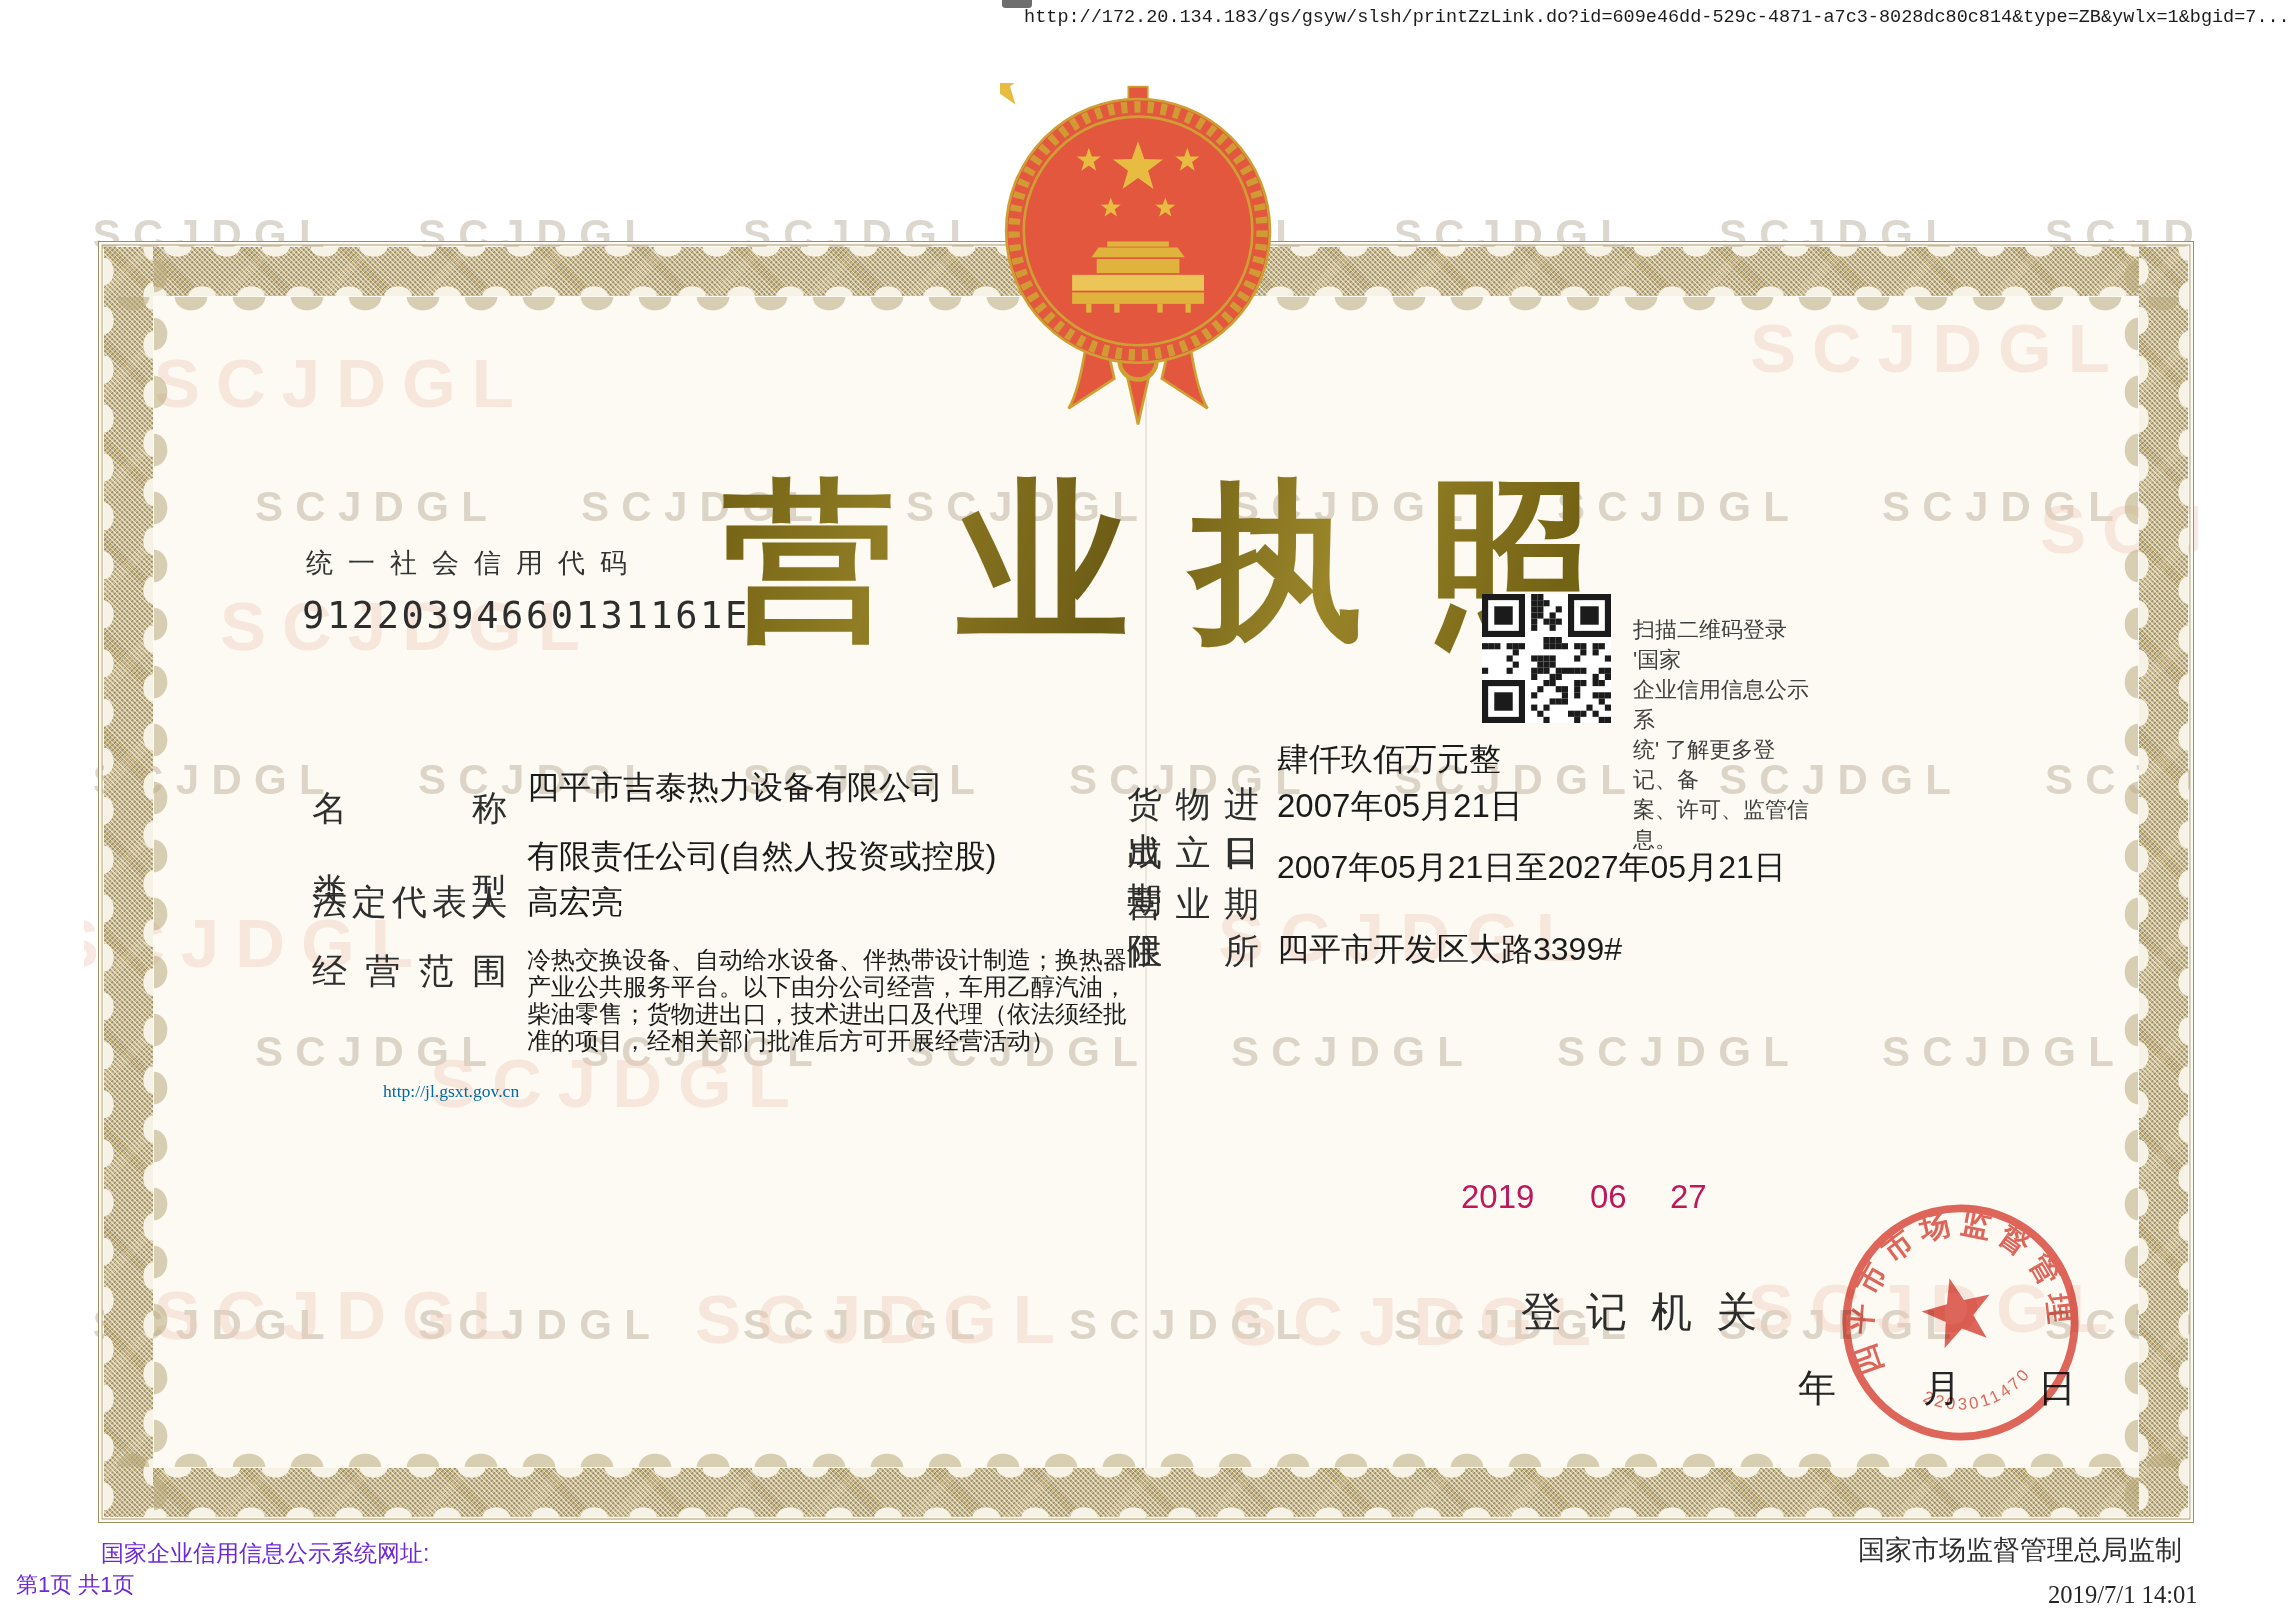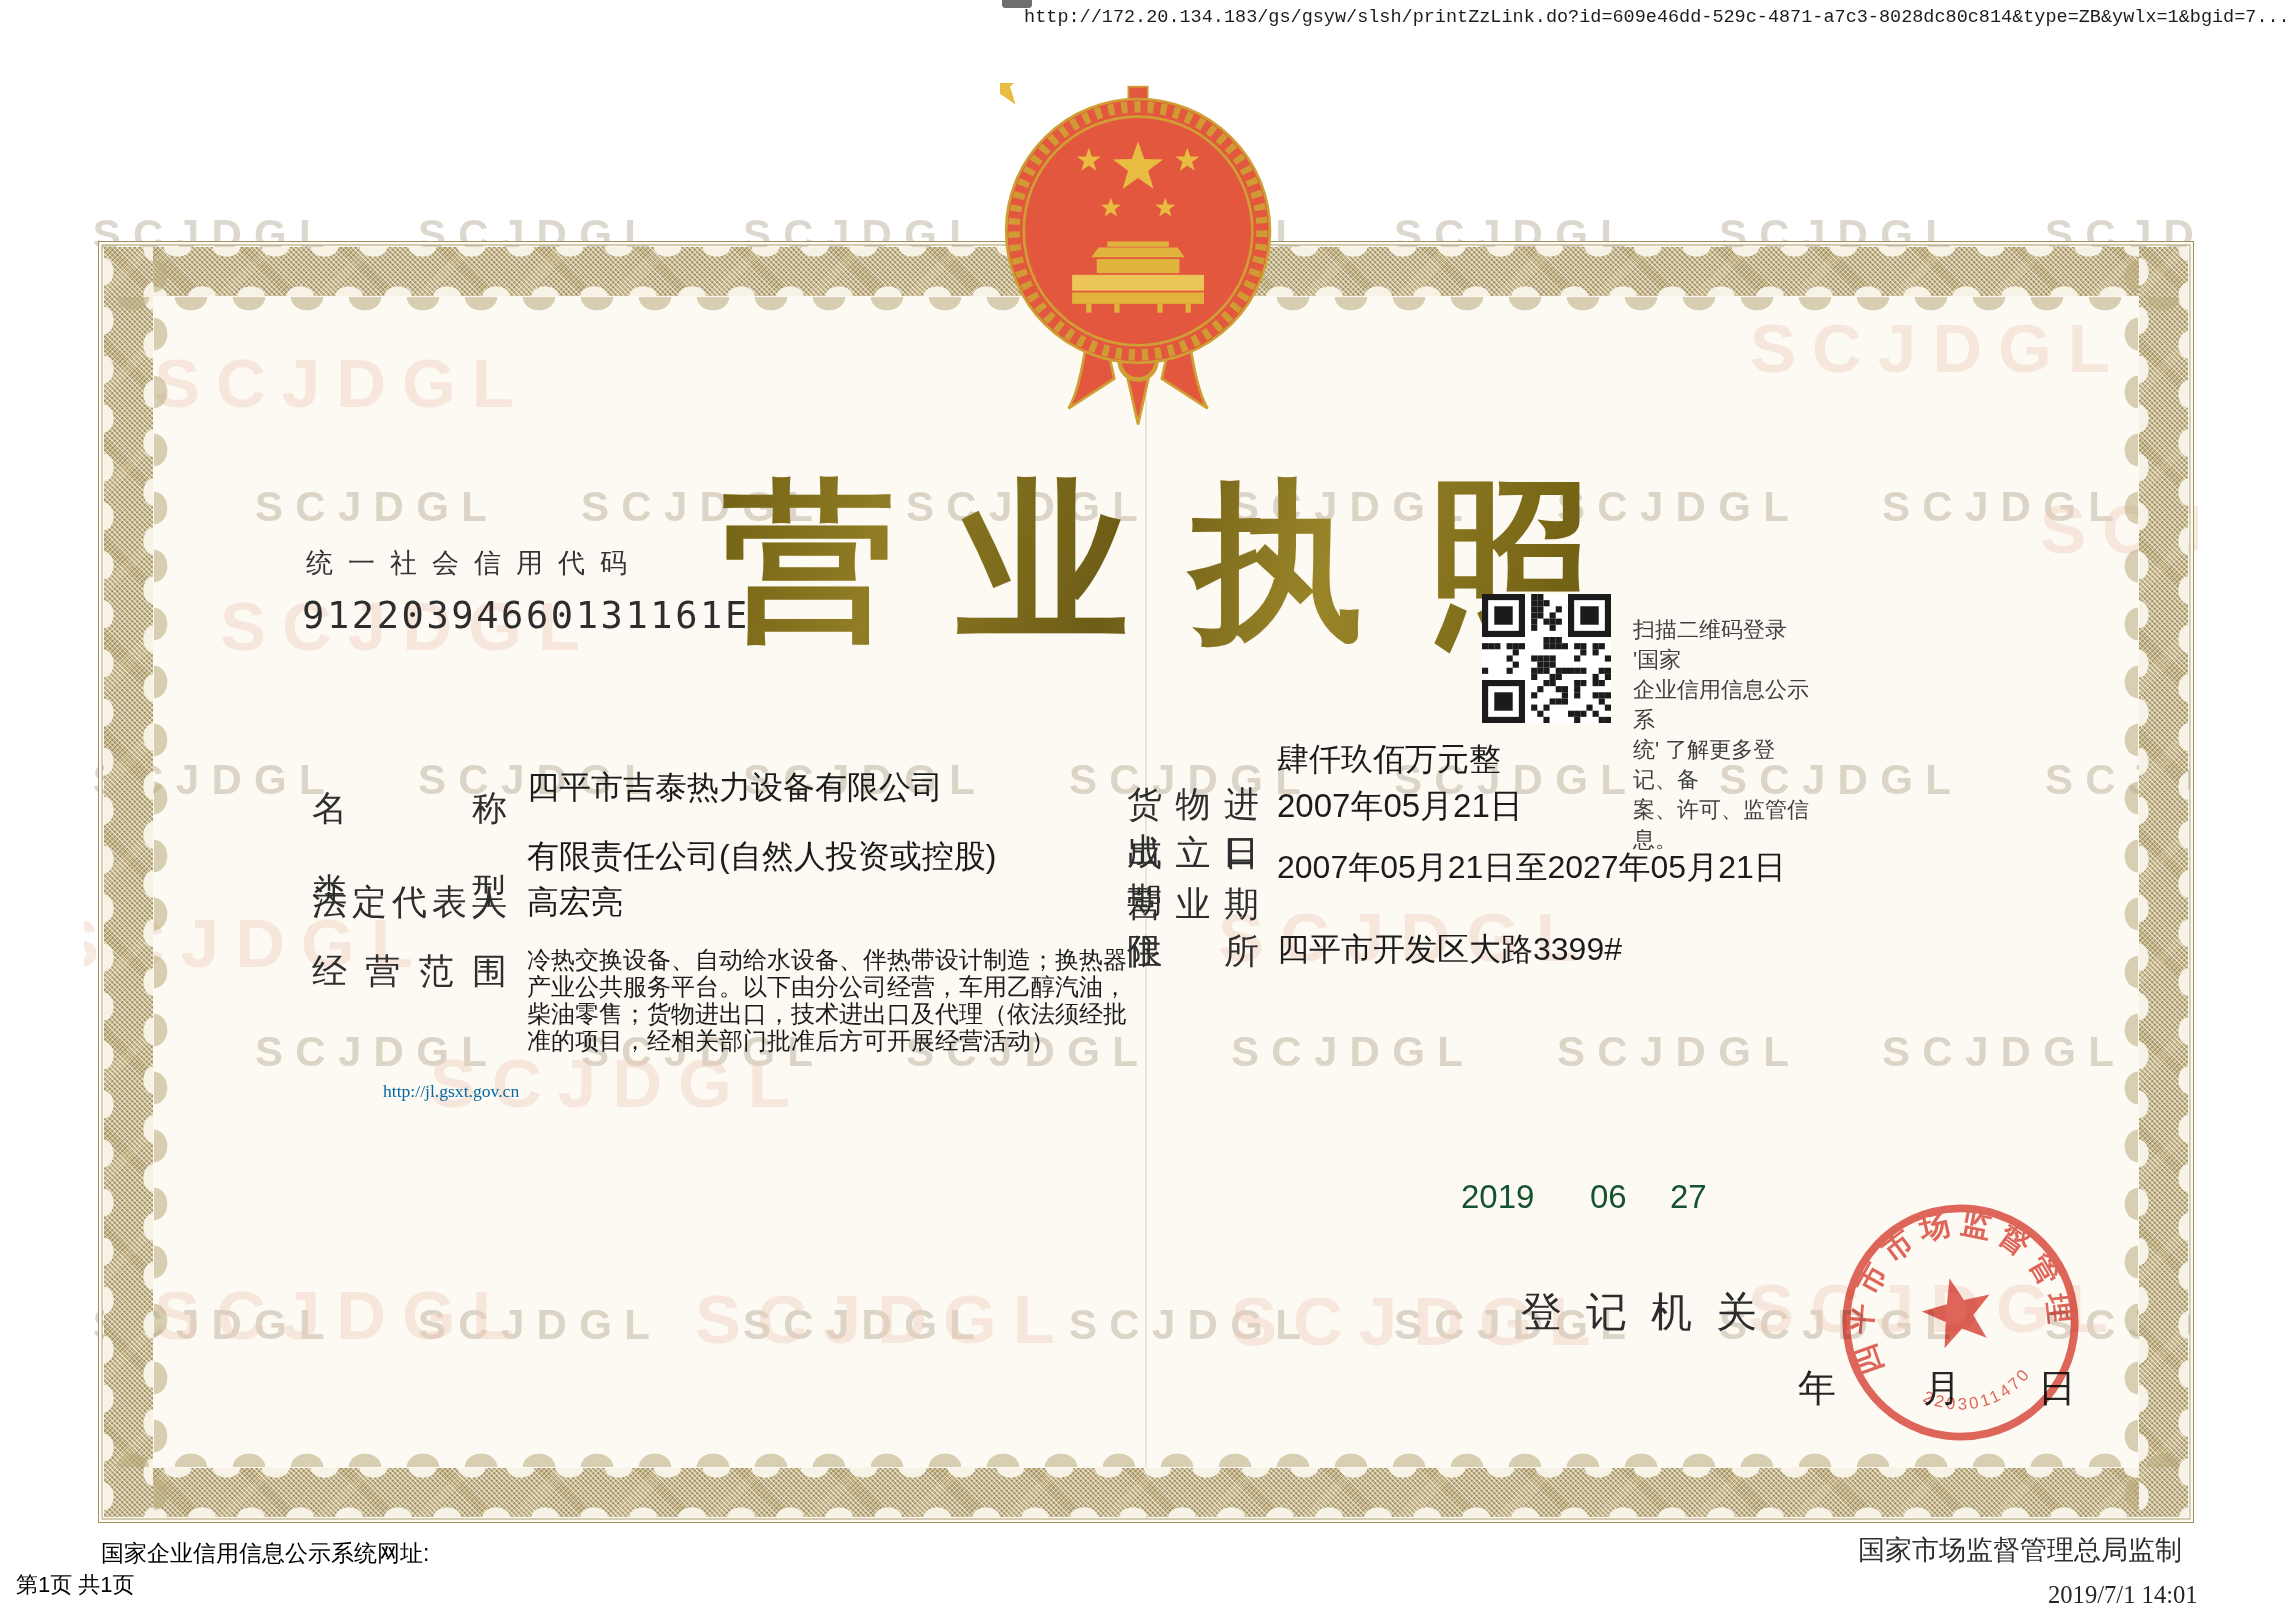--- a/index.html
+++ b/index.html
@@ -85,27 +85,27 @@
   
   .flabel{position:absolute;font-size:35px;color:#2e2e2e;text-align:justify;text-align-last:justify;}
   .flabel.l{left:312px;width:195px;}
   .flabel.r{left:1127px;width:132px;}
   .fvalue{position:absolute;font-size:32px;color:#1b1b1b;white-space:nowrap;}
   .fvalue.l{left:527px;}
   .fvalue.r{left:1277px;}
   .scope{position:absolute;left:527px;top:946px;width:615px;font-size:24px;line-height:27px;color:#1b1b1b;white-space:normal;}
   .gsxt{position:absolute;left:383px;top:1081px;font-family:"Liberation Serif", serif;font-size:17.6px;color:#0369a1;}
   
-  .appr{position:absolute;top:1178px;font-size:33px;color:#14532d;}
+  .appr{position:absolute;top:1178px;font-size:33px;color:#be185d;}
   .registrar{position:absolute;left:1521px;top:1285px;font-size:41px;letter-spacing:24px;color:#2c2c2c;white-space:nowrap;}
   .ymd{position:absolute;top:1363px;font-size:38px;color:#242424;}
   
   .stamp{position:absolute;left:1820px;top:1182px;width:281px;height:281px;mix-blend-mode:multiply;}
   
-  .foot{position:absolute;color:#000000;white-space:nowrap;}
+  .foot{position:absolute;color:#6d28d9;white-space:nowrap;}
   .foot.l1{left:101px;top:1538px;font-size:23px;}
   .foot.l2{left:16px;top:1570px;font-size:22px;}
   .foot.r1{left:1858px;top:1532px;font-size:27px;color:#2f2f2f;}
   .foot.r2{left:2048px;top:1581px;font-family:"Liberation Serif", serif;font-size:24.6px;color:#262626;}
 </style>
 </head>
 <body>
 
 <div class="url-line">http://172.20.134.183/gs/gsyw/slsh/printZzLink.do?id=609e46dd-529c-4871-a7c3-8028dc80c814&amp;type=ZB&amp;ywlx=1&amp;bgid=7...</div>
 <div class="top-smudge"></div>

